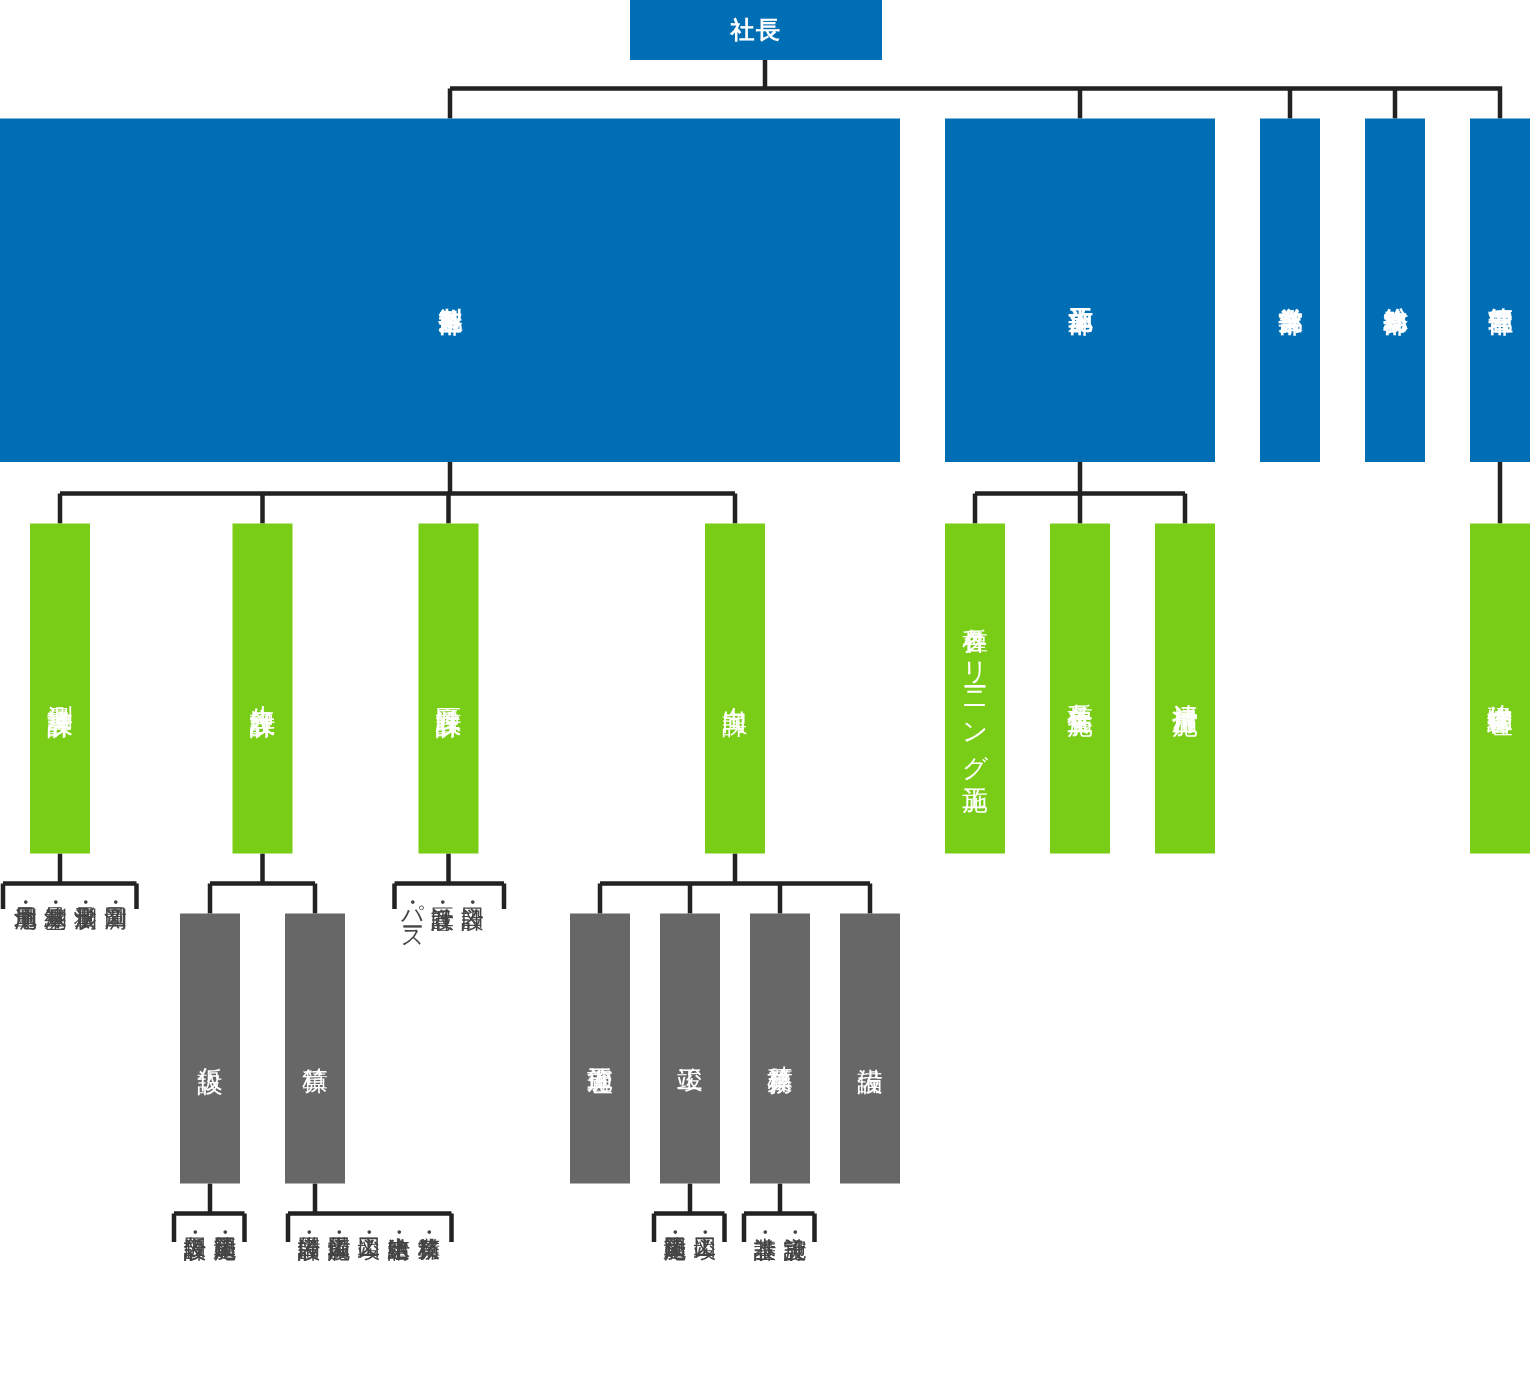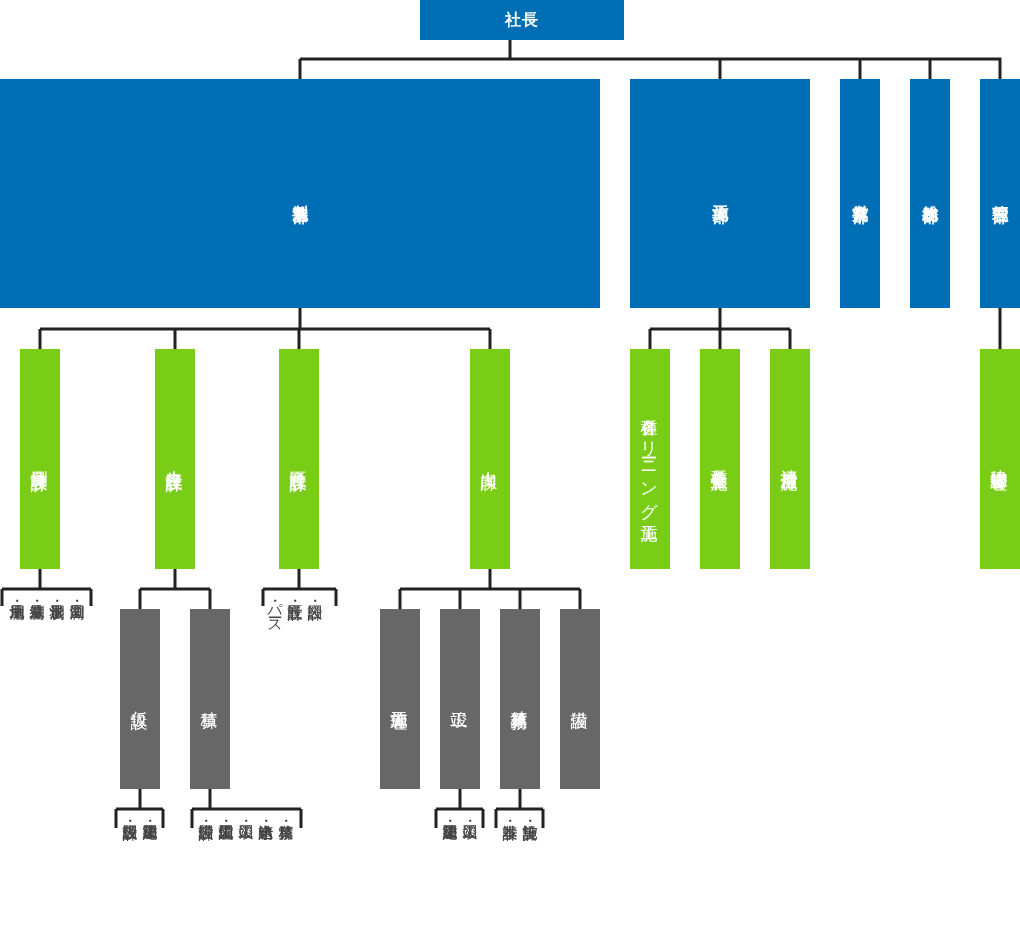--- a/index.html
+++ b/index.html
@@ -41,21 +41,21 @@
       <path d="M140 789 V809 M116 809 H163 M116 809 V828 M163 809 V828"></path>
 
       <path d="M210 789 V809 M192 809 H301 M192 809 V828 M301 809 V828"></path>
 
       <path d="M460 789 V809 M436 809 H483 M436 809 V828 M483 809 V828"></path>
 
       <path d="M520 789 V809 M496 809 H543 M496 809 V828 M543 809 V828"></path>
     </g>
   </svg>
 
-  <div class="box blue" style="left:420px;top:0;width:204px;height:40px;">
+  <div class="box blue" style="left:420px;top:0;width:168px;height:40px;">
     <span class="top">社長</span>
   </div>
 
   <div class="box blue" style="left:0;top:79px;width:600px;height:229px;">
     <span>製造部</span>
   </div>
   <div class="box blue" style="left:630px;top:79px;width:180px;height:229px;">
     <span>施工部</span>
   </div>
   <div class="box blue" style="left:840px;top:79px;width:40px;height:229px;">

